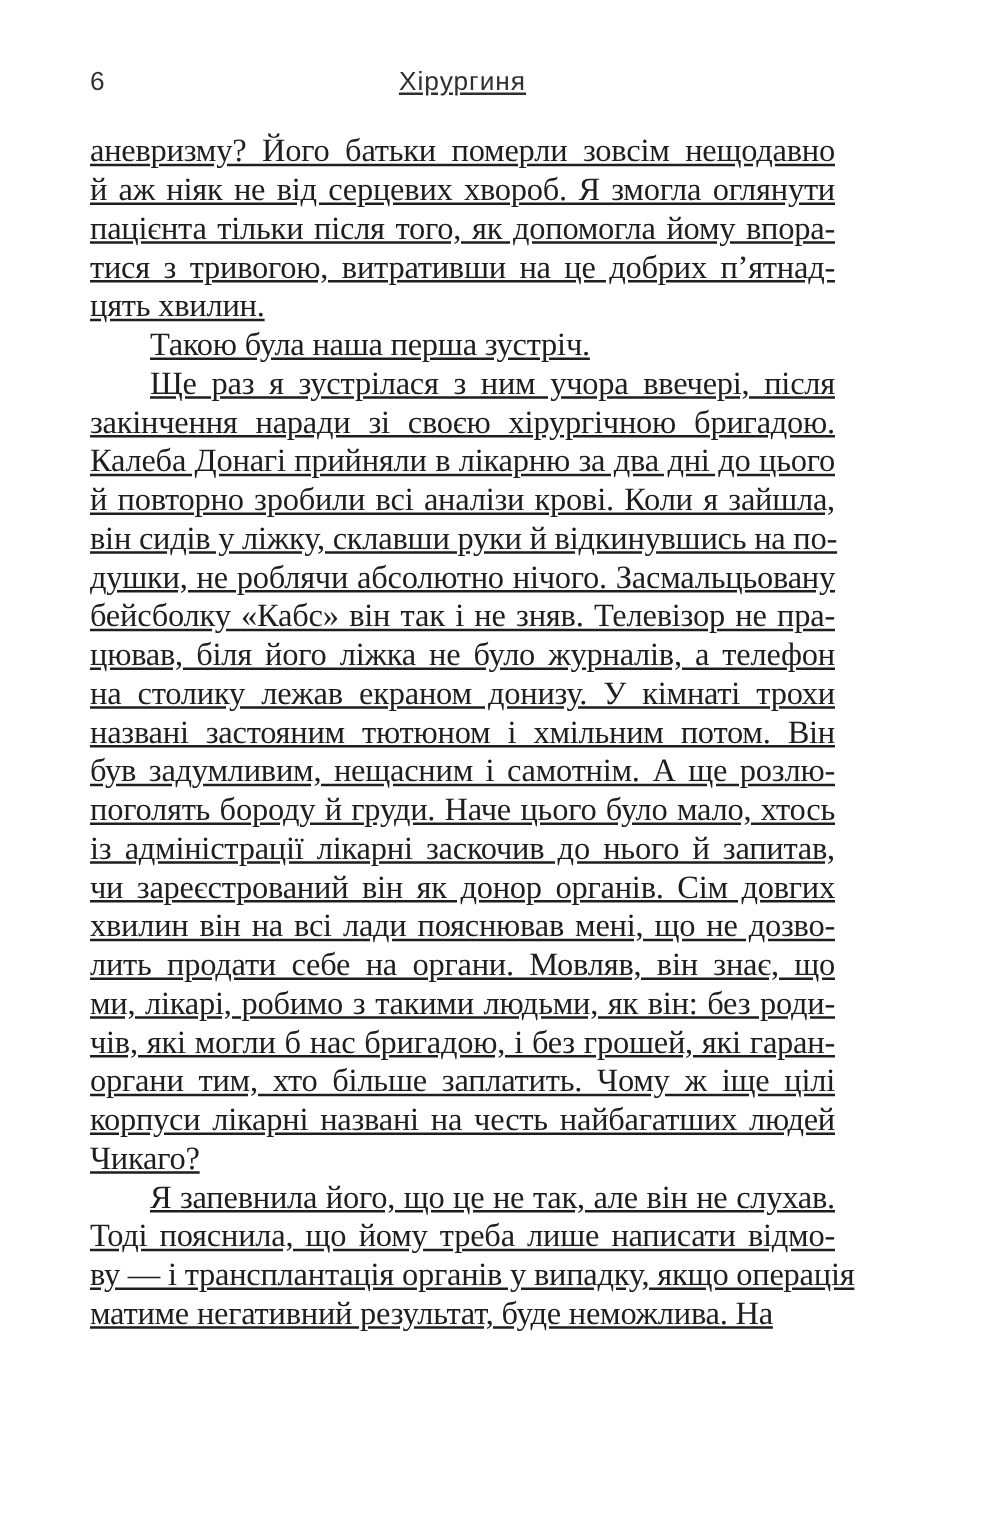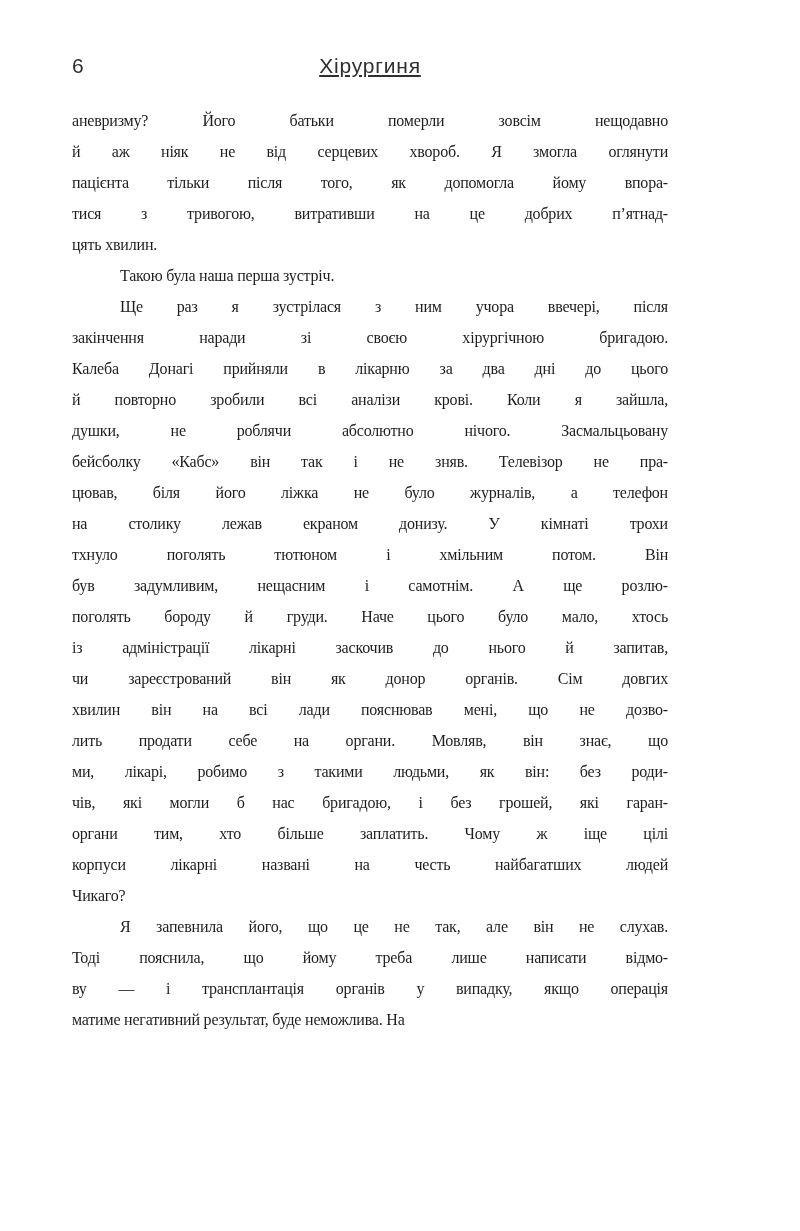--- a/index.html
+++ b/index.html
@@ -33,22 +33,23 @@
     text-align: center;
     letter-spacing: 0.8px;
     text-decoration: underline;
   }
   .body-text {
     position: absolute;
     top: 105px;
     left: 72px;
     width: 596px;
     color: var(--text-color, #1e1e1e);
-    font-size: 16px;
+    font-size: 26px;
     letter-spacing: -0.2px;
+    text-decoration: underline;
   }
   .paragraph { margin: 0; }
   .line {
     height: 31px;
     line-height: 31px;
     white-space: nowrap;
     text-align: justify;
     text-align-last: justify;
   }
   .line.last {
@@ -74,25 +75,26 @@
         <div class="line last">цять хвилин.</div>
       </div>
       <div class="paragraph">
         <div class="line last indent">Такою була наша перша зустріч.</div>
       </div>
       <div class="paragraph">
         <div class="line indent">Ще раз я зустрілася з ним учора ввечері, після</div>
         <div class="line">закінчення наради зі своєю хірургічною бригадою.</div>
         <div class="line">Калеба Донагі прийняли в лікарню за два дні до цього</div>
         <div class="line">й повторно зробили всі аналізи крові. Коли я зайшла,</div>
+        <div class="line">він сидів у ліжку, склавши руки й відкинувшись на по-</div>
         <div class="line">душки, не роблячи абсолютно нічого. Засмальцьовану</div>
         <div class="line">бейсболку «Кабс» він так і не зняв. Телевізор не пра-</div>
         <div class="line">цював, біля його ліжка не було журналів, а телефон</div>
         <div class="line">на столику лежав екраном донизу. У кімнаті трохи</div>
-        <div class="line">тхнуло поголять тютюном і хмільним потом. Він</div>
+        <div class="line">названі застояним тютюном і хмільним потом. Він</div>
         <div class="line">був задумливим, нещасним і самотнім. А ще розлю-</div>
         <div class="line">поголять бороду й груди. Наче цього було мало, хтось</div>
         <div class="line">із адміністрації лікарні заскочив до нього й запитав,</div>
         <div class="line">чи зареєстрований він як донор органів. Сім довгих</div>
         <div class="line">хвилин він на всі лади пояснював мені, що не дозво-</div>
         <div class="line">лить продати себе на органи. Мовляв, він знає, що</div>
         <div class="line">ми, лікарі, робимо з такими людьми, як він: без роди-</div>
         <div class="line">чів, які могли б нас бригадою, і без грошей, які гаран-</div>
         <div class="line">органи тим, хто більше заплатить. Чому ж іще цілі</div>
         <div class="line">корпуси лікарні названі на честь найбагатших людей</div>

